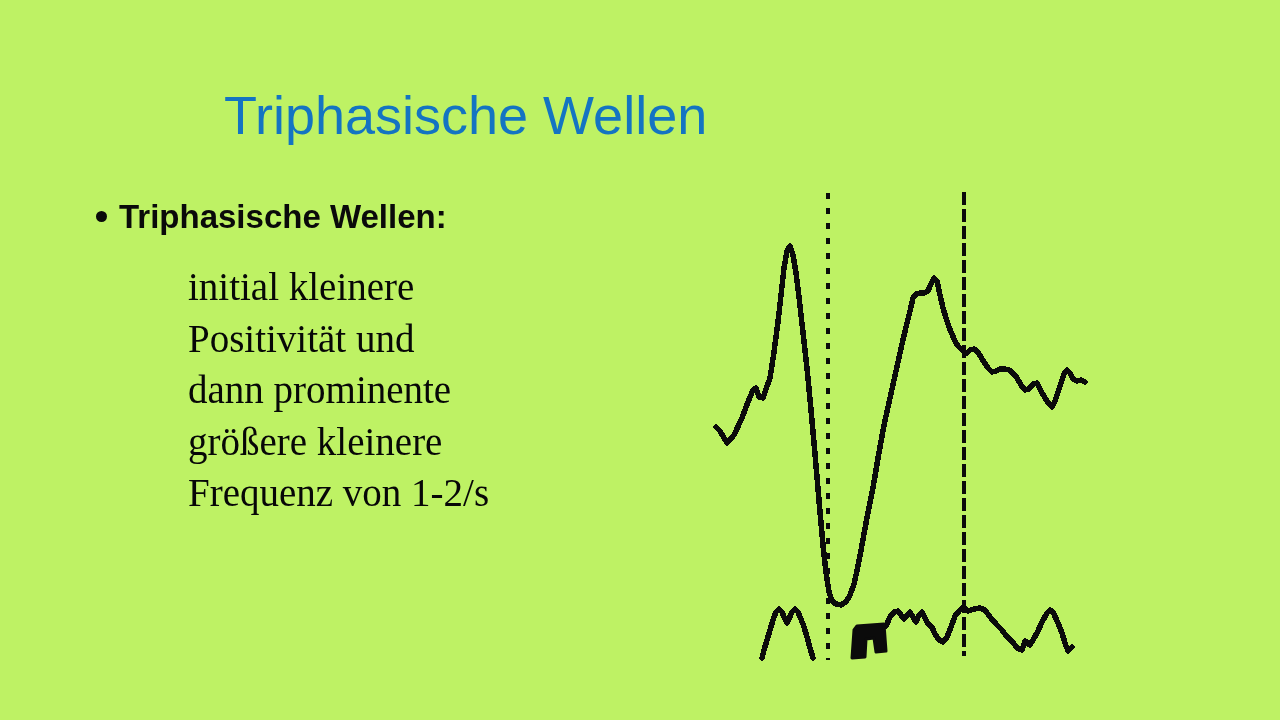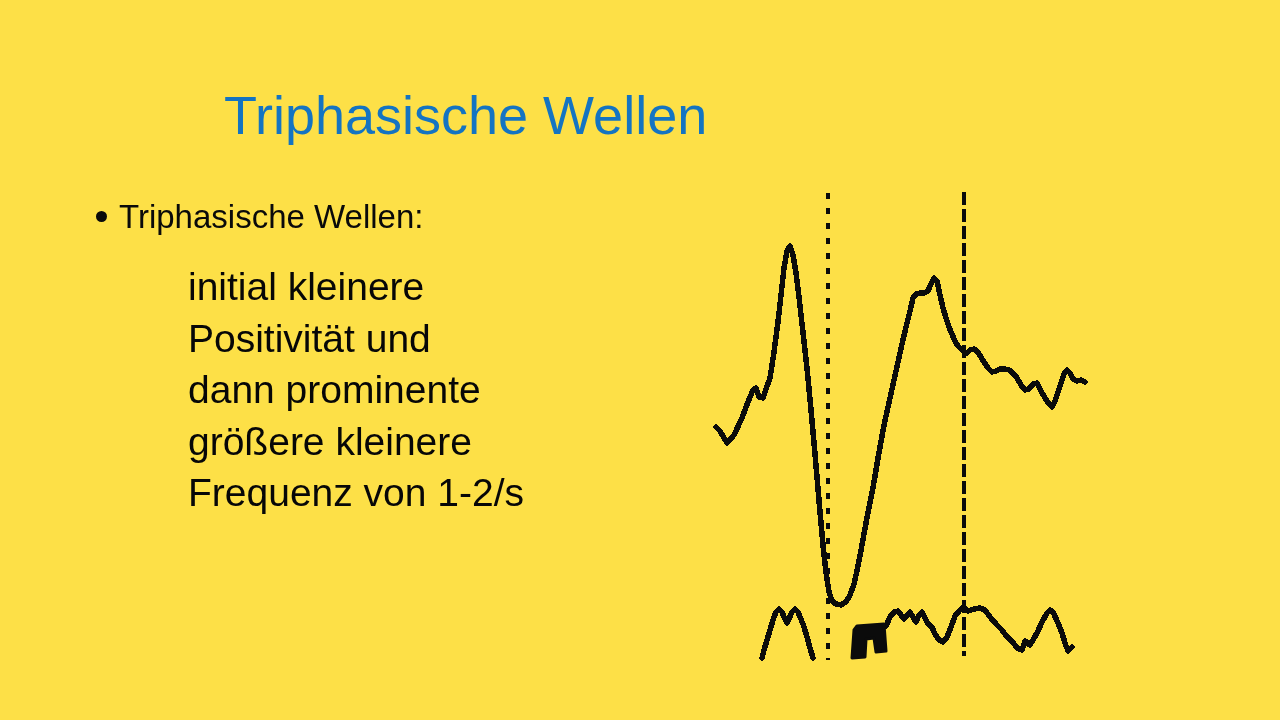--- a/index.html
+++ b/index.html
@@ -4,21 +4,21 @@
 <style>
   html, body {
     margin: 0;
     padding: 0;
     background: #ffffff;
   }
   .slide {
     position: relative;
     width: 1280px;
     height: 720px;
-    background: #fde047;
+    background: #bef264;
     overflow: hidden;
     font-family: "Liberation Sans", sans-serif;
   }
   .title {
     position: absolute;
     left: 224px;
     top: 84px;
     font-size: 54px;
     font-weight: 300;
     letter-spacing: 0px;
@@ -36,34 +36,34 @@
     width: 11px;
     height: 11px;
     border-radius: 50%;
     background: #0a0a0a;
     margin-top: 13px;
     margin-right: 12px;
     flex: 0 0 auto;
   }
   .bullet-heading {
     font-size: 33px;
-    font-weight: 400;
+    font-weight: 700;
     color: #0a0a0a;
     white-space: nowrap;
   }
   .body-text {
     position: absolute;
     left: 188px;
     top: 261px;
     font-size: 39px;
     line-height: 51.6px;
     font-weight: 400;
     color: #070707;
   }
-  .body-line { white-space: nowrap; }
+  .body-line { white-space: nowrap; font-family: Liberation Serif, serif; }
   .eeg-figure {
     position: absolute;
     left: 698px;
     top: 185px;
     width: 402px;
     height: 480px;
   }
   .eeg-figure svg { display: block; }
 </style>
 </head>

